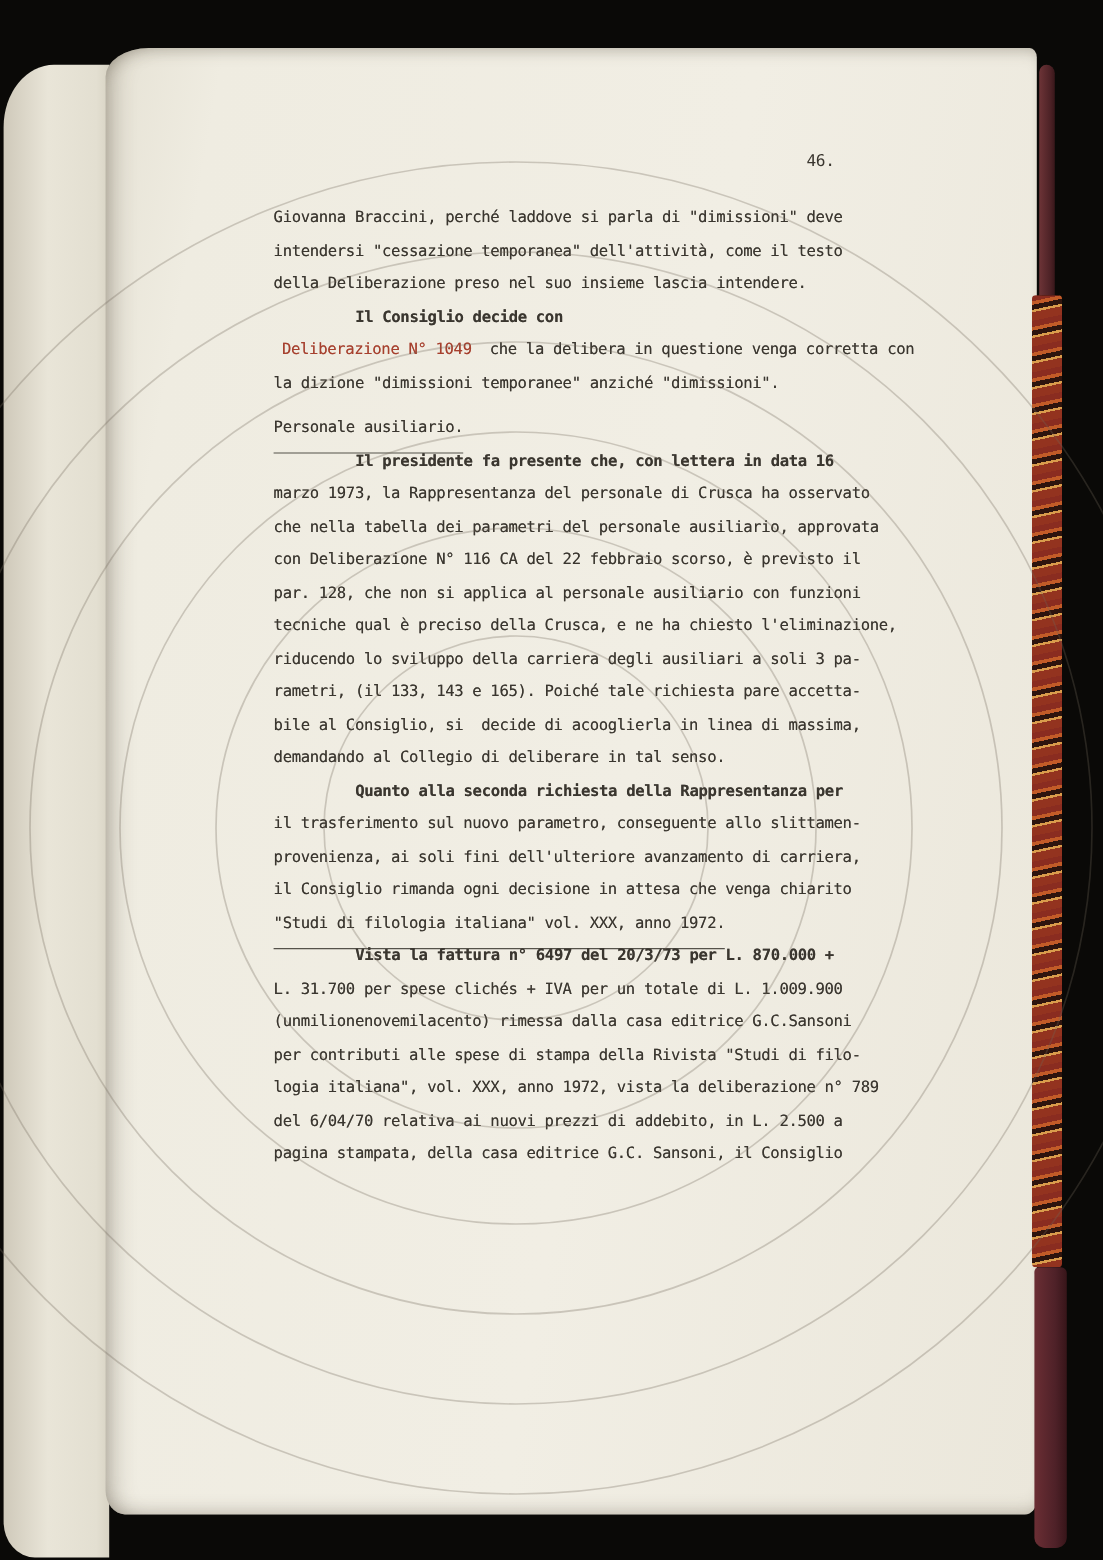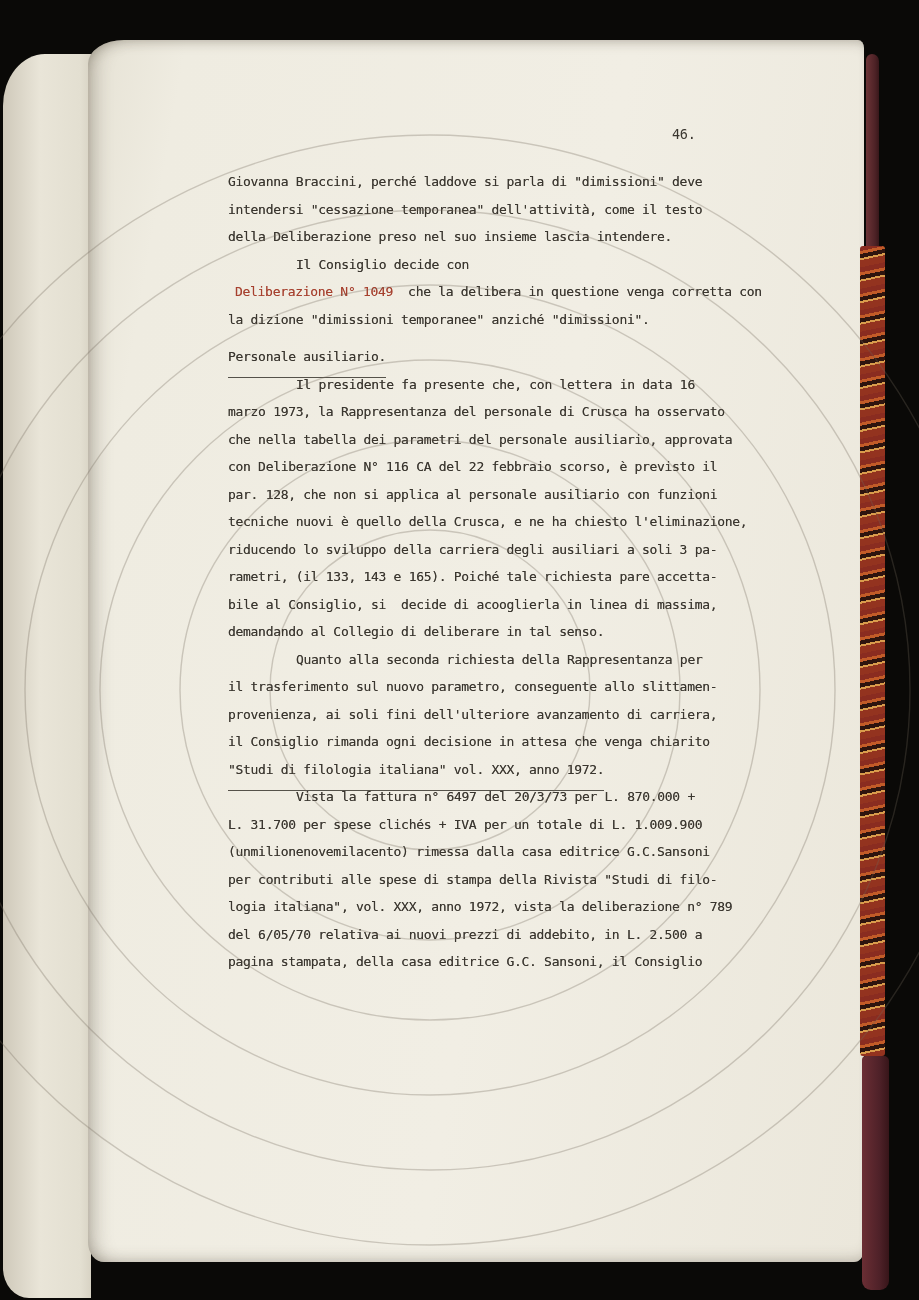--- a/index.html
+++ b/index.html
@@ -50,21 +50,21 @@
     font-size:13.5px;color:#3a362f;letter-spacing:-0.3px;
   }
   
   .text{
     position:absolute;left:140px;top:128px;width:580px;
     font-size:13px;line-height:27.5px;letter-spacing:-0.3px;
     color:#3a362f;
     text-shadow:0 0 .4px rgba(58,54,47,.65);
   }
   .line{height:27.5px;white-space:pre;}
-  .line.indent{padding-left:68px;}
+  .line.indent{padding-left:68px;font-weight:bold;}
   .line.outdent{margin-left:-17px;}
   .u{border-bottom:1.3px solid rgba(58,54,47,.85);padding-bottom:13px;}
   .red{color:#a6402e;text-shadow:0 0 .4px rgba(166,64,46,.6);padding-left:24px;}
 </style>
 </head>
 <body>
 
 <div class="stage">
 
   <div class="left-stack"></div>
@@ -77,36 +77,36 @@
         <div class="line"><span>della Deliberazione preso nel suo insieme lascia intendere.</span></div>
         <div class="line indent"><span>Il Consiglio decide con</span></div>
         <div class="line outdent"><span class="red">Deliberazione N° 1049</span><span>  che la delibera in questione venga corretta con</span></div>
         <div class="line"><span>la dizione "dimissioni temporanee" anziché "dimissioni".</span></div>
         <div class="line" style="margin-top: 10px;"><span class="u">Personale ausiliario.</span></div>
         <div class="line indent"><span>Il presidente fa presente che, con lettera in data 16</span></div>
         <div class="line"><span>marzo 1973, la Rappresentanza del personale di Crusca ha osservato</span></div>
         <div class="line"><span>che nella tabella dei parametri del personale ausiliario, approvata</span></div>
         <div class="line"><span>con Deliberazione N° 116 CA del 22 febbraio scorso, è previsto il</span></div>
         <div class="line"><span>par. 128, che non si applica al personale ausiliario con funzioni</span></div>
-        <div class="line"><span>tecniche nuovi è quello della Crusca, e ne ha chiesto l'eliminazione,</span></div>
+        <div class="line"><span>tecniche qual è preciso della Crusca, e ne ha chiesto l'eliminazione,</span></div>
         <div class="line"><span>riducendo lo sviluppo della carriera degli ausiliari a soli 3 pa-</span></div>
         <div class="line"><span>rametri, (il 133, 143 e 165). Poiché tale richiesta pare accetta-</span></div>
         <div class="line"><span>bile al Consiglio, si  decide di acooglierla in linea di massima,</span></div>
         <div class="line"><span>demandando al Collegio di deliberare in tal senso.</span></div>
         <div class="line indent"><span>Quanto alla seconda richiesta della Rappresentanza per</span></div>
         <div class="line"><span>il trasferimento sul nuovo parametro, conseguente allo slittamen-</span></div>
         <div class="line"><span>provenienza, ai soli fini dell'ulteriore avanzamento di carriera,</span></div>
         <div class="line"><span>il Consiglio rimanda ogni decisione in attesa che venga chiarito</span></div>
         <div class="line"><span class="u">"Studi di filologia italiana" vol. XXX, anno 1972.</span></div>
         <div class="line indent"><span>Vista la fattura n° 6497 del 20/3/73 per L. 870.000 +</span></div>
         <div class="line"><span>L. 31.700 per spese clichés + IVA per un totale di L. 1.009.900</span></div>
         <div class="line"><span>(unmilionenovemilacento) rimessa dalla casa editrice G.C.Sansoni</span></div>
         <div class="line"><span>per contributi alle spese di stampa della Rivista "Studi di filo-</span></div>
         <div class="line"><span>logia italiana", vol. XXX, anno 1972, vista la deliberazione n° 789</span></div>
-        <div class="line"><span>del 6/05/70 relativa ai nuovi prezzi di addebito, in L. 2.500 a</span></div>
+        <div class="line"><span>del 6/04/70 relativa ai nuovi prezzi di addebito, in L. 2.500 a</span></div>
         <div class="line"><span>pagina stampata, della casa editrice G.C. Sansoni, il Consiglio</span></div>
       </div>
   </div>
 
   <div class="edge-top"></div>
   <div class="edge-marble"></div>
   <div class="edge-bottom"></div>
 
   <svg class="rings" width="919" height="1300">
       <circle cx="430" cy="690" r="160" fill="none" stroke="rgba(112,104,90,0.3)" stroke-width="1.4"></circle>

